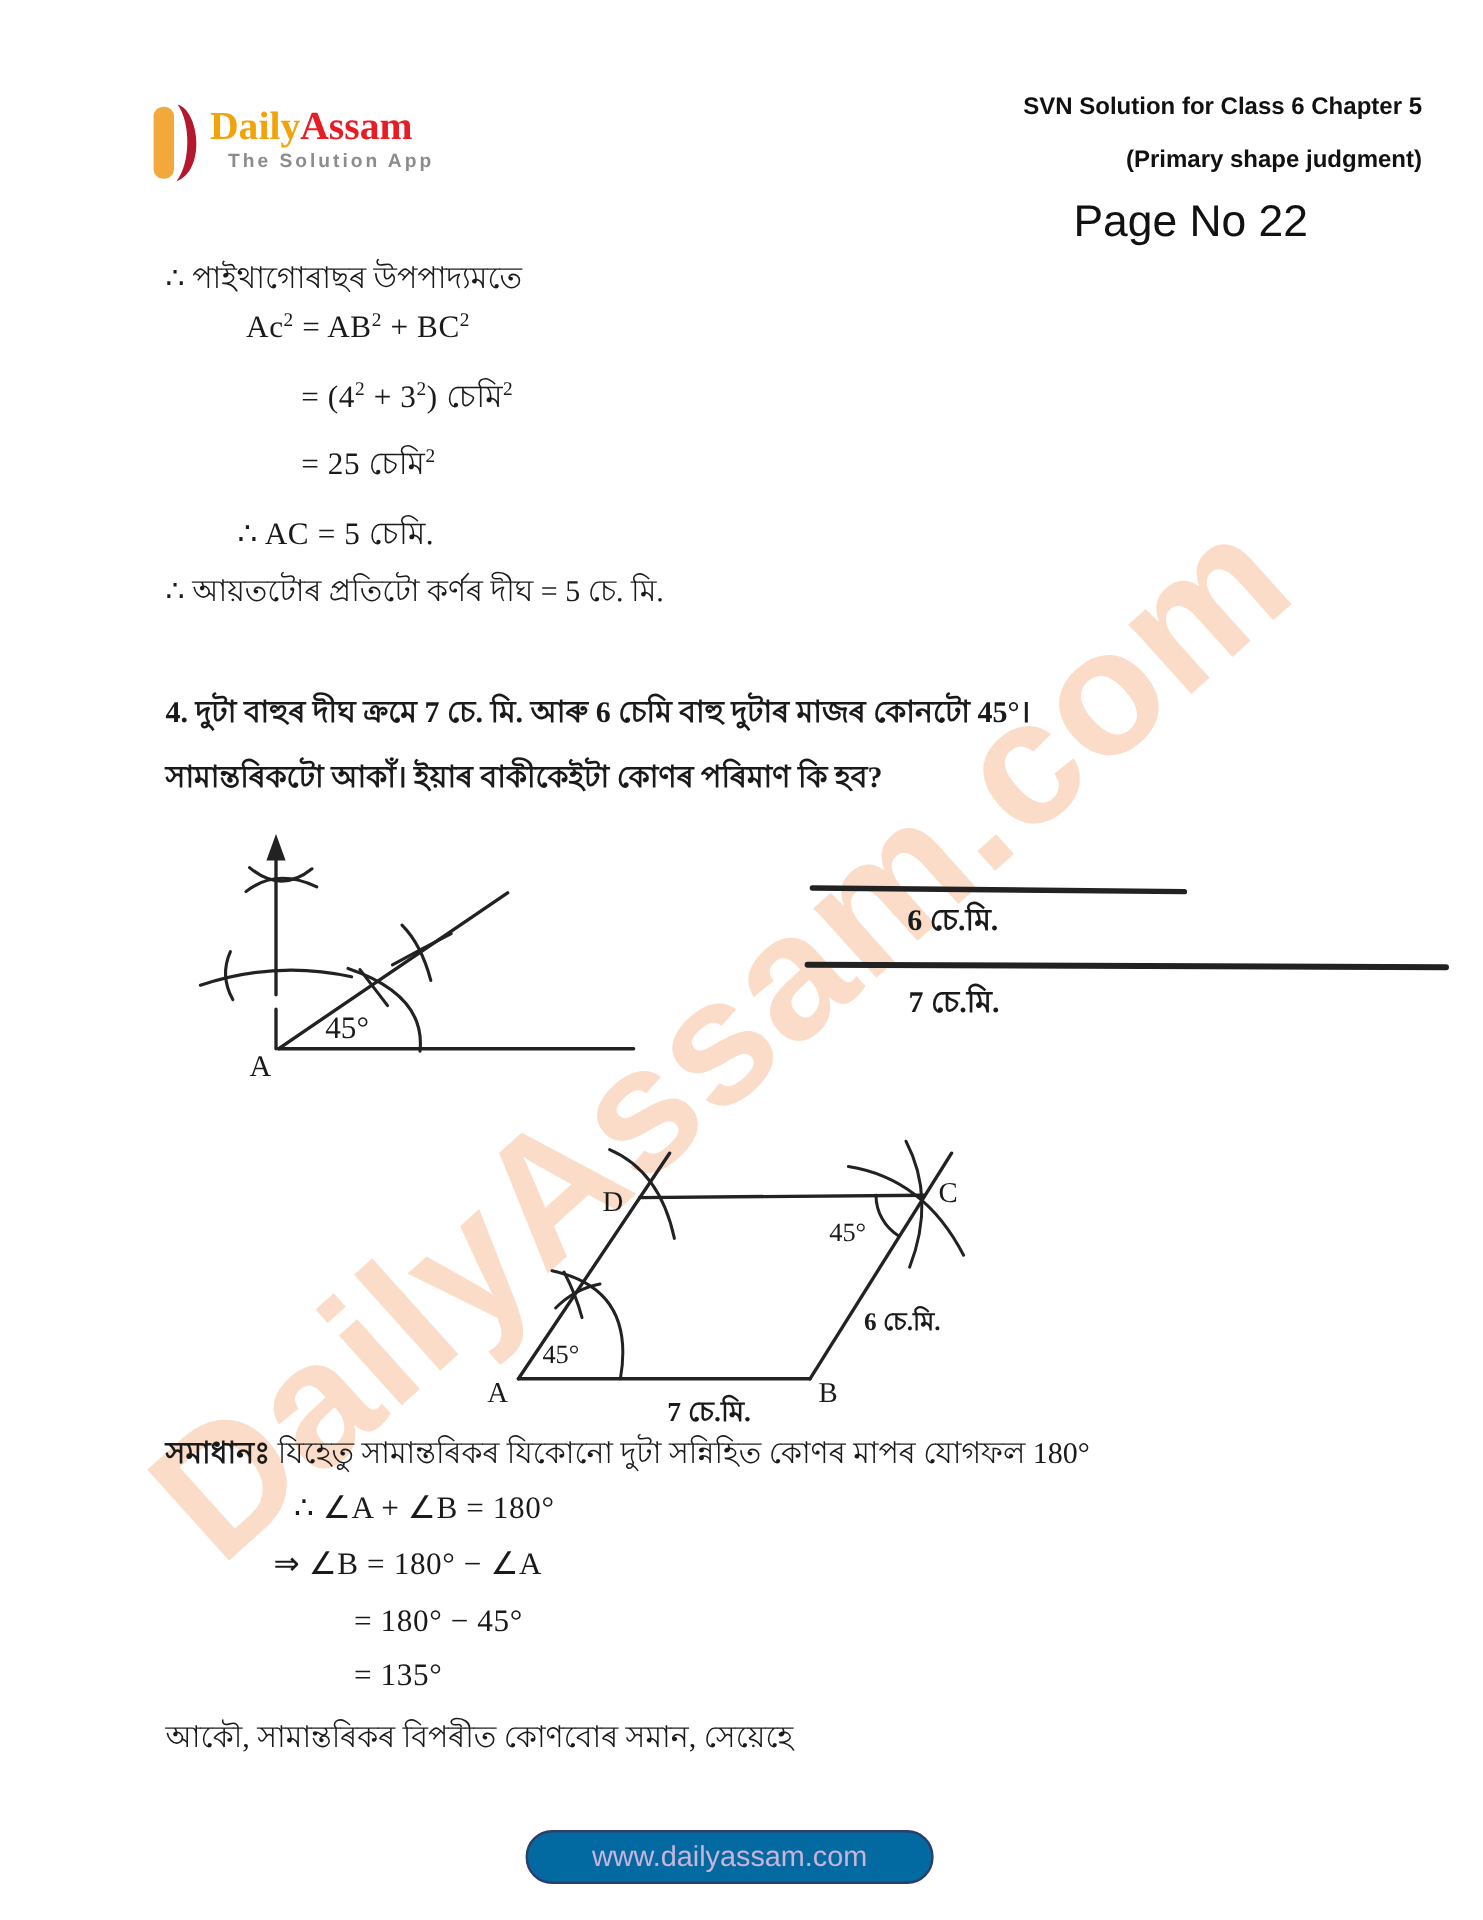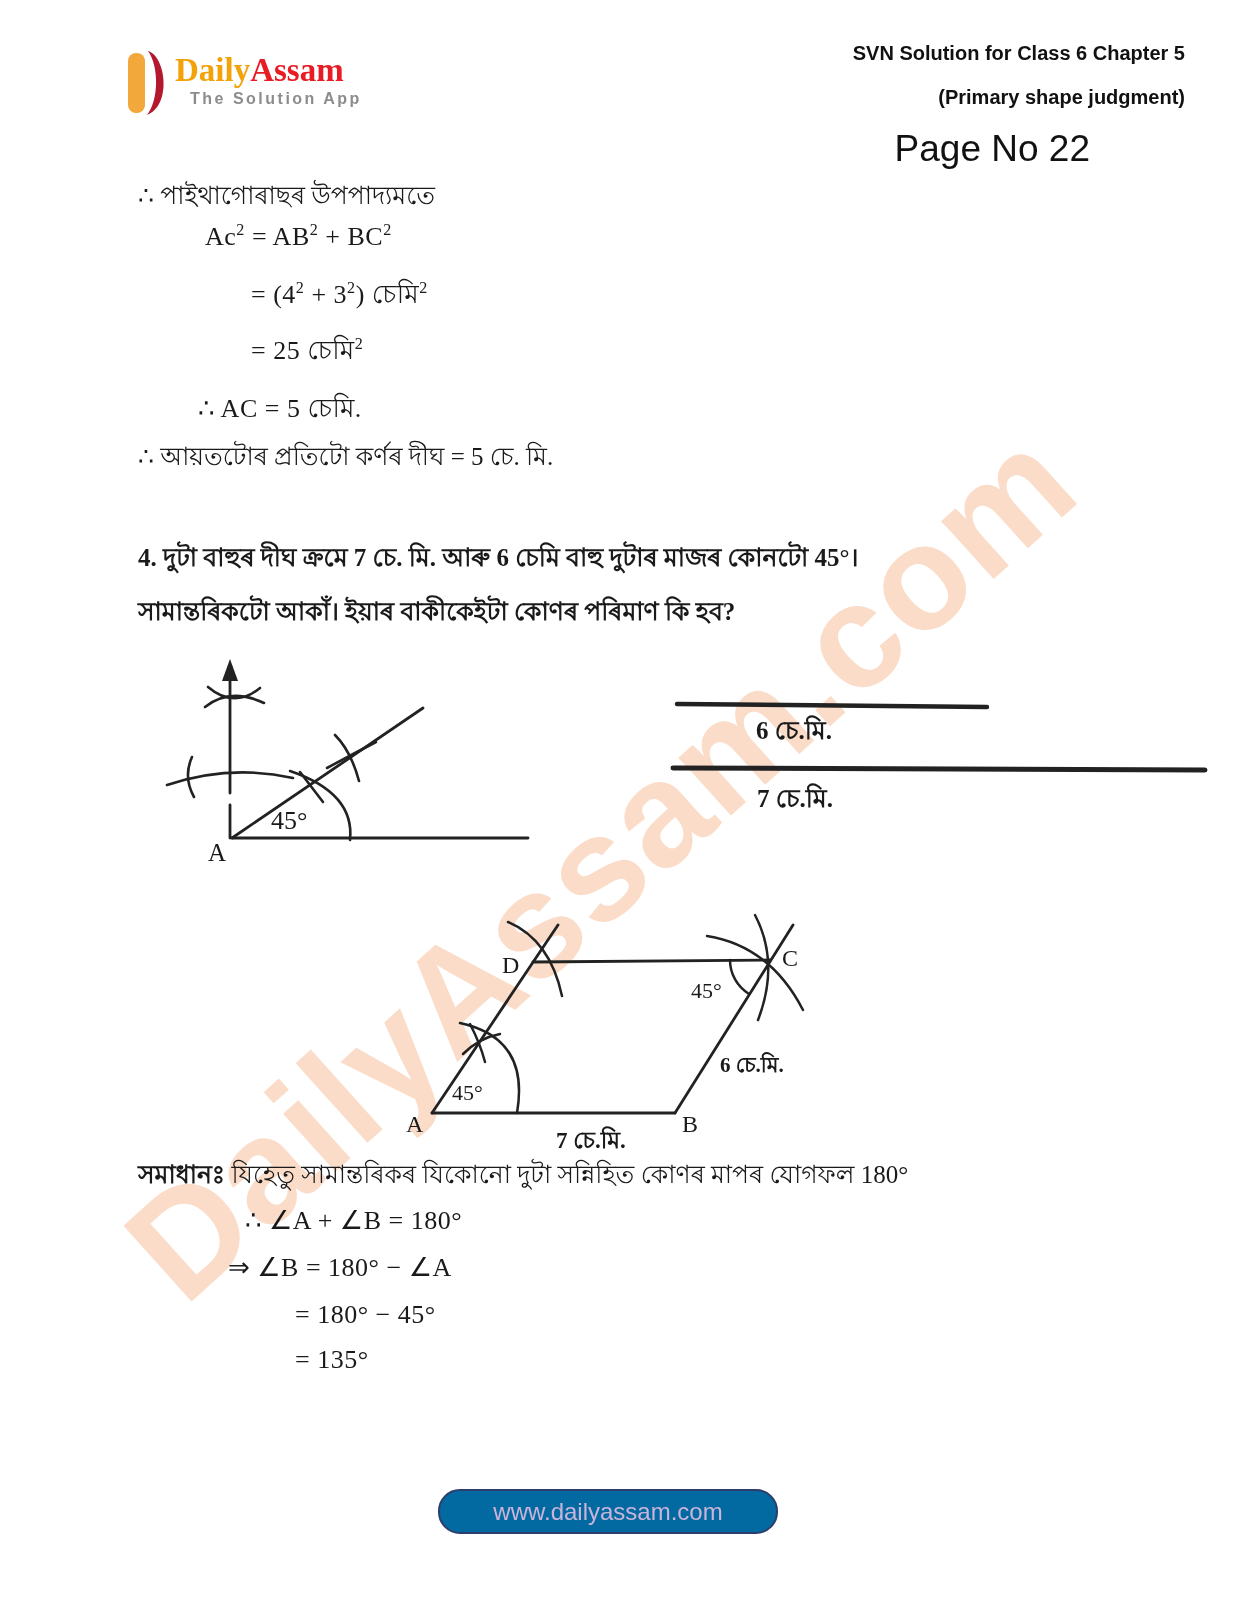--- a/index.html
+++ b/index.html
@@ -2,21 +2,21 @@
 <html><head>
 <meta charset="utf-8">
 <style>
   html,body{margin:0;padding:0;background:#ffffff;}
   .page{position:relative;width:1236px;height:1600px;background:#ffffff;overflow:hidden;
         font-family:"Liberation Serif",serif;color:#1a1a1a;}
   .watermark{position:absolute;left:150px;top:1185px;z-index:0;
         font-family:"Liberation Sans",sans-serif;font-weight:bold;font-size:148px;
         color:#fbdcc8;white-space:nowrap;transform:rotate(-42deg);transform-origin:0 50%;
         letter-spacing:2px;}
-  .content{position:absolute;inset:0;z-index:1;}
+  .content{position:absolute;inset:0;z-index:1;margin-top:36px;}
   .abs{position:absolute;}
   
   .brand-text{font-family:"Liberation Serif",serif;font-weight:bold;font-size:33px;white-space:nowrap;}
   .brand-daily{color:#f2a30a;}
   .brand-assam{color:#e81c24;}
   .tagline{font-family:"Liberation Sans",sans-serif;font-weight:bold;font-size:16px;
         color:#8c8c8c;letter-spacing:2.5px;white-space:nowrap;}
   
   .hdr{right:51px;text-align:left;font-family:"Liberation Sans",sans-serif;
         font-weight:bold;font-size:20px;color:#111;white-space:nowrap;}
@@ -129,17 +129,18 @@
       <text x="166" y="260" font-size="23" font-weight="bold">7 চে.মি.</text>
     </svg>
 
     <div class="abs bn" style="left:138px;top:1155px;"><b>সমাধানঃ</b><span> যিহেতু সামান্তৰিকৰ যিকোনো দুটা সন্নিহিত কোণৰ মাপৰ যোগফল 180°</span></div>
 
     <div class="abs eq" style="left:245px;top:1205px;">∴ ∠A + ∠B = 180°</div>
     <div class="abs eq" style="left:228px;top:1252px;">⇒ ∠B = 180° − ∠A</div>
     <div class="abs eq" style="left:295px;top:1300px;">= 180° − 45°</div>
     <div class="abs eq" style="left:295px;top:1345px;">= 135°</div>
 
+    <div class="abs bn" style="left:138px;top:1392px;">আকৌ, সামান্তৰিকৰ বিপৰীত কোণবোৰ সমান, সেয়েহে</div>
 
     <a class="footer-pill">www.dailyassam.com</a>
 
   </div>
 </div>
 
 </body></html>

